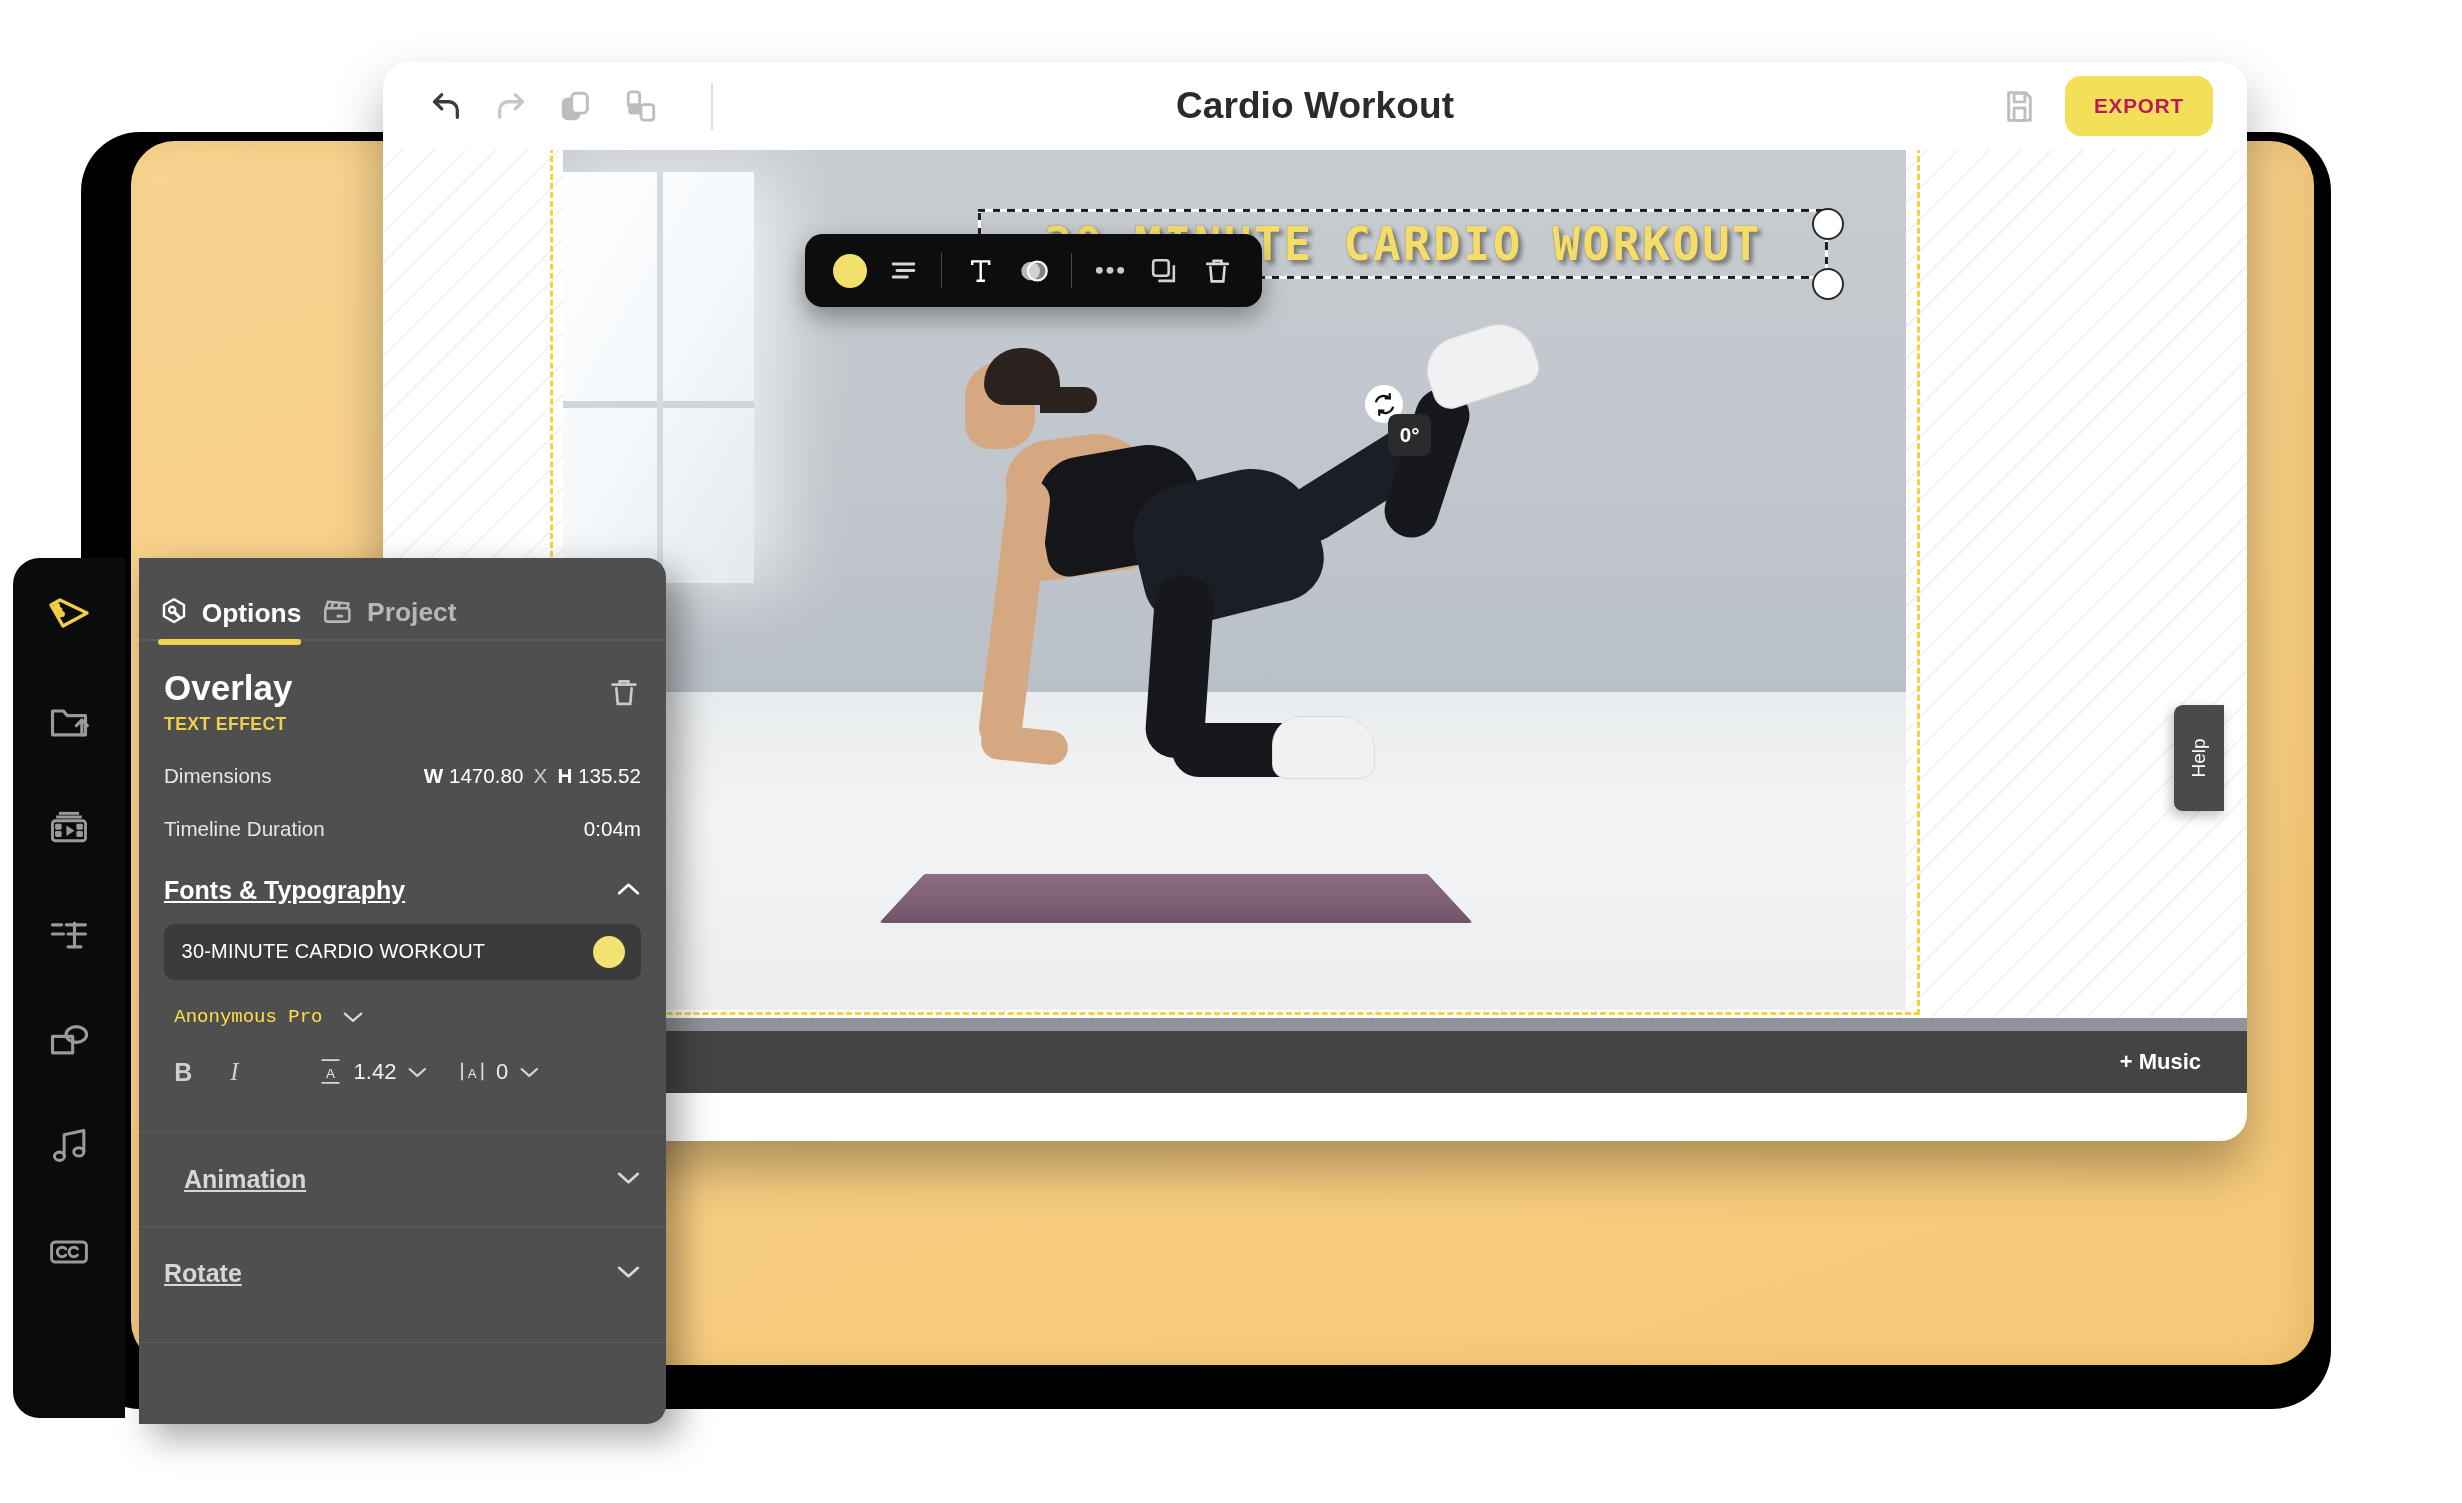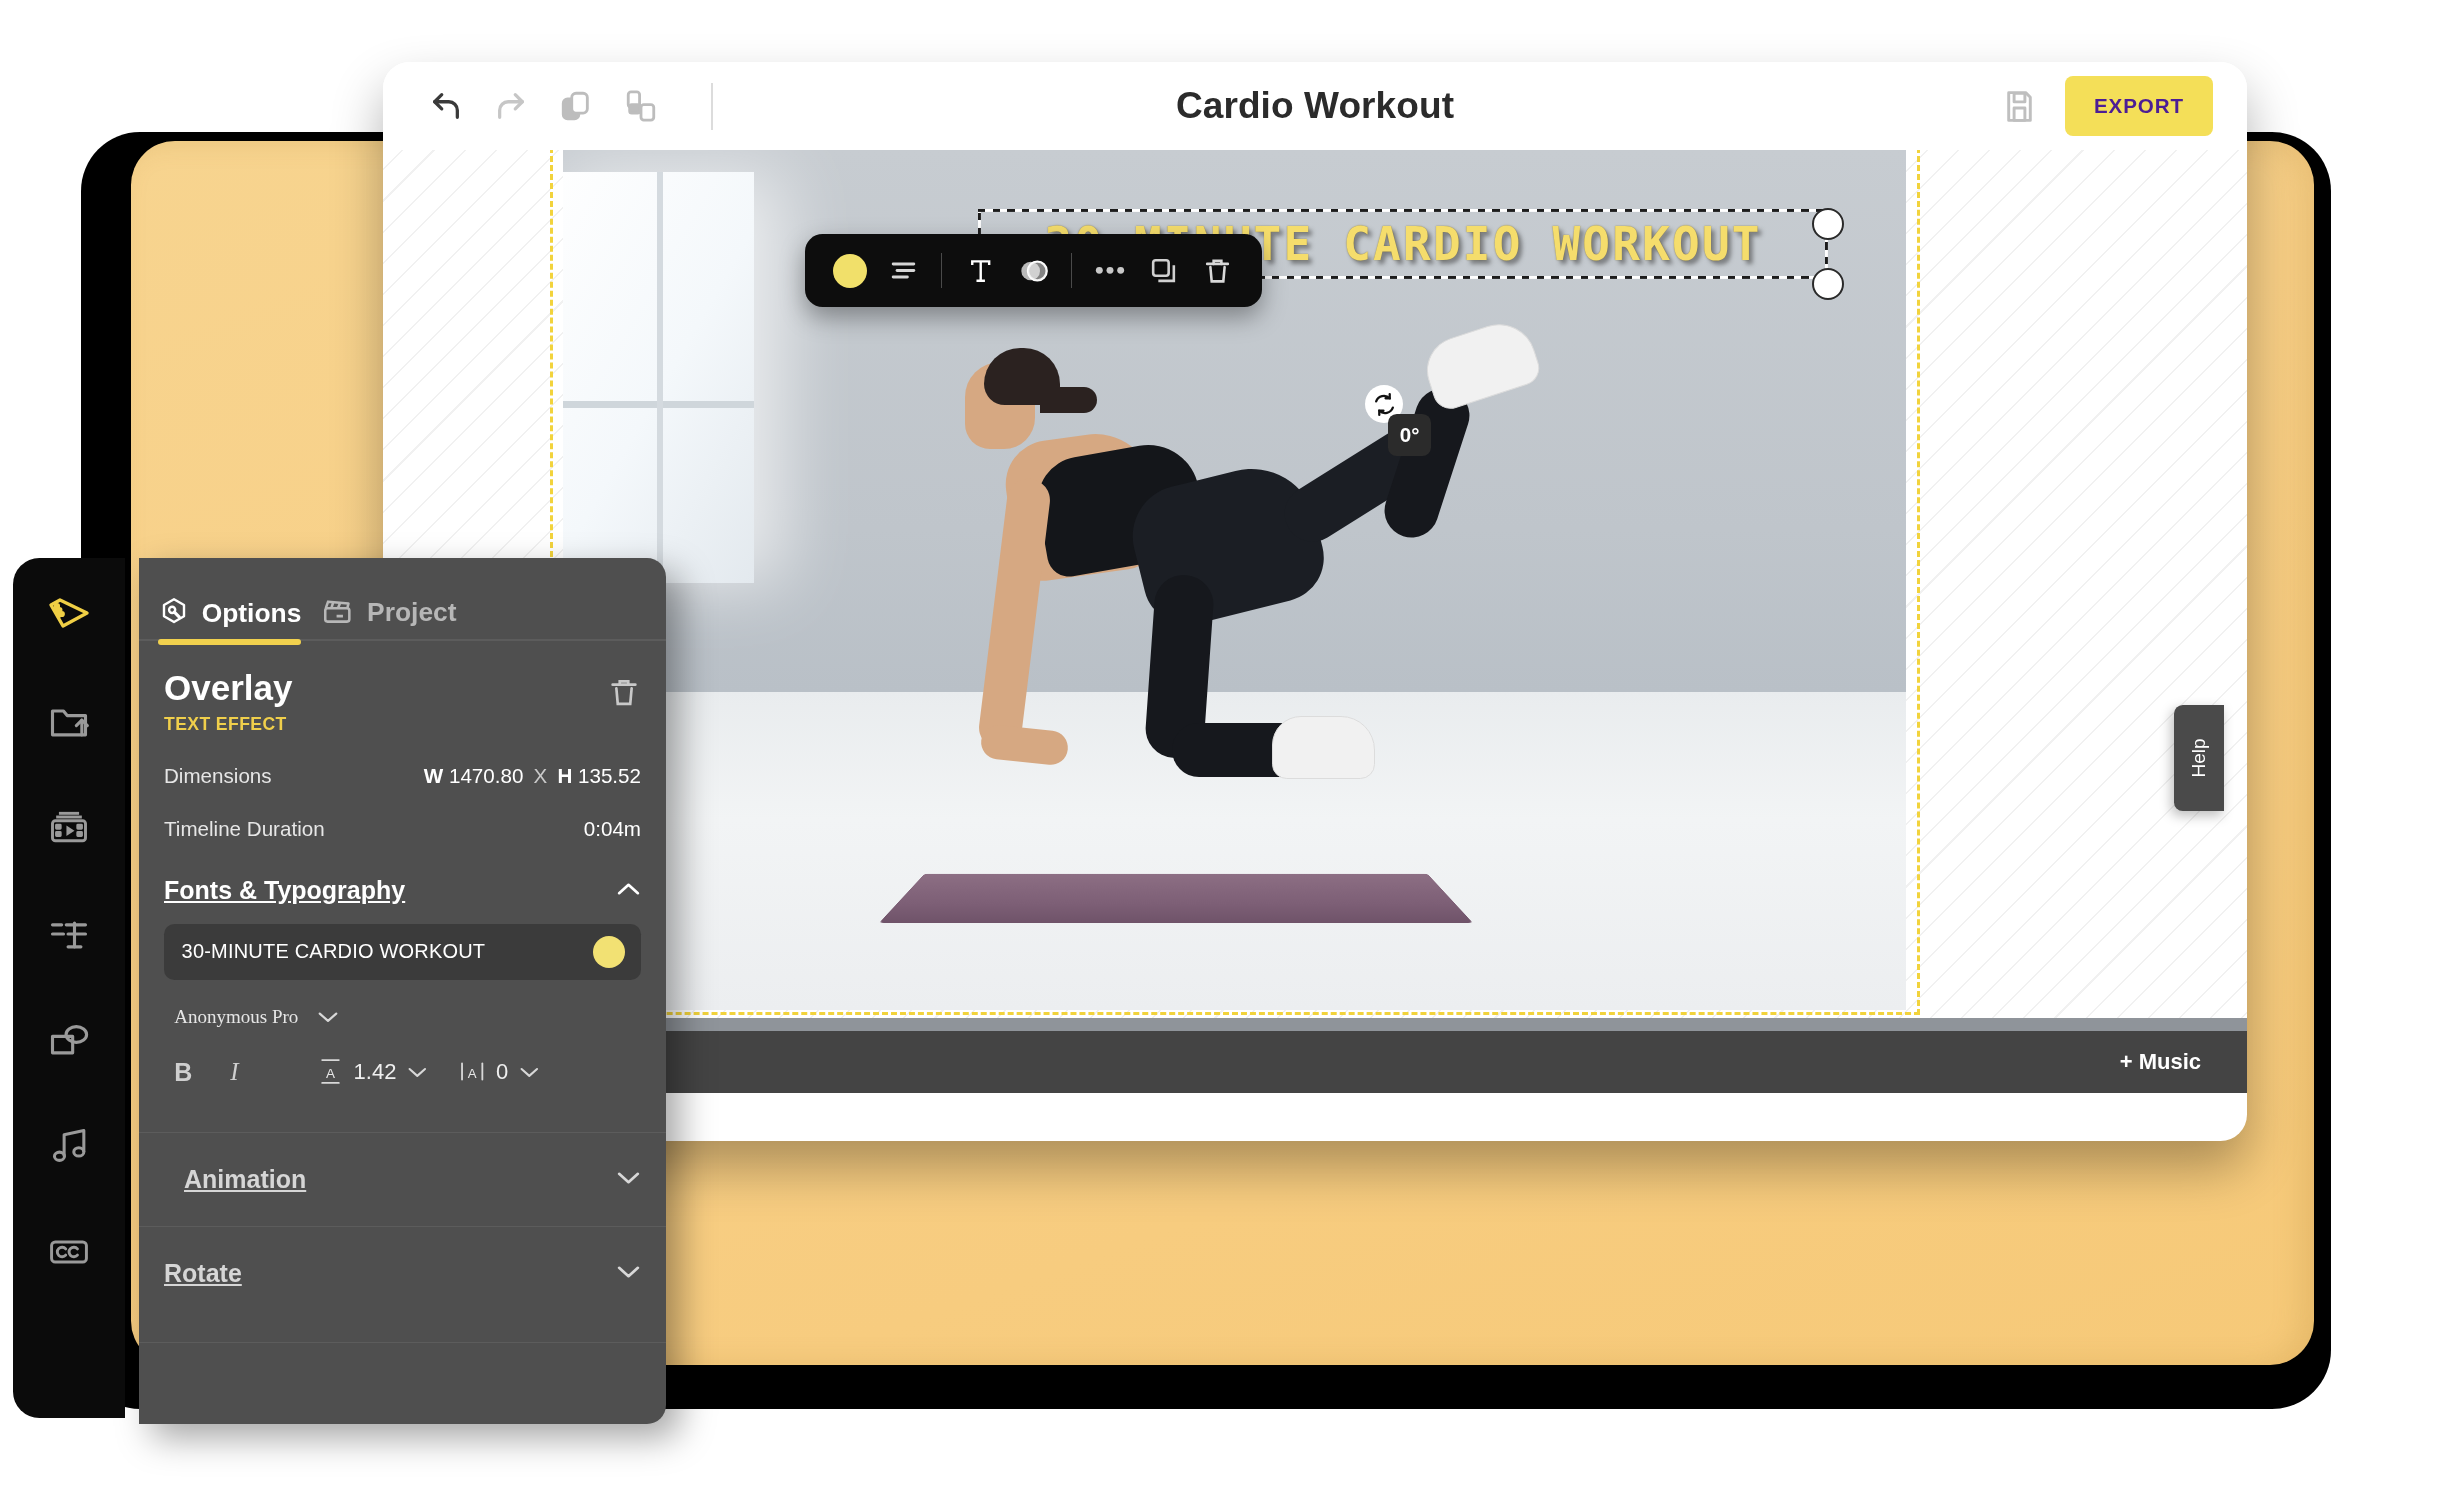--- a/index.html
+++ b/index.html
@@ -55,23 +55,23 @@
   .tb-icon svg{ display:block; }
   .tb-sep{ width:1.5px; height:47px; background:#dcdcdc; margin-left:25px; }
   .ed-title{
     position:absolute; left:0; right:0; top:0; height:88px;
     display:flex; align-items:center; justify-content:center;
     font-size:37px; font-weight:bold; color:#2b2b2b; letter-spacing:0.1px;
     pointer-events:none;
   }
   .tb-right{ position:absolute; right:34px; top:0; height:88px; display:flex; align-items:center; gap:25px; }
   .export-btn{
-    background:#f4df58; color:#4c1d95;
+    background:#f4df58; color:#be185d;
     font-size:20.6px; font-weight:bold; letter-spacing:0.9px;
-    padding:17.6px 29px; border-radius:8px; border:none; cursor:pointer;
+    padding:17.6px 29px; border-radius:16px; border:none; cursor:pointer;
     font-family:"Liberation Sans", sans-serif;
   }
 
   
   .ed-canvas{
     position:absolute; left:0; top:88px; width:100%; height:926px;
     background:
       repeating-linear-gradient(-45deg,
         rgba(0,0,0,0.055) 0px, rgba(0,0,0,0.055) 1.5px,
         rgba(0,0,0,0) 1.5px, rgba(0,0,0,0) 22px),
@@ -248,21 +248,21 @@
   .text-field{
     margin-top:19px;
     background:#3b3b3b; border-radius:10.3px;
     height:56px; display:flex; align-items:center; justify-content:space-between;
     padding:0 16px 0 17.6px; cursor:text;
   }
   .text-field .tv{ font-size:20px; color:#ffffff; letter-spacing:0.2px; }
   .text-field .dot{ width:32px; height:32px; border-radius:50%; background:#f2e173; cursor:pointer; }
 
   .font-row{ display:flex; align-items:center; gap:19px; margin-top:26.4px; padding-left:10.3px; }
-  .font-name{ font-family:Liberation Serif, serif; font-size:19px; color:#e5e5e5; }
+  .font-name{ font-family:Liberation Mono, monospace; font-size:19px; color:#fde047; }
   .style-row{ display:flex; align-items:center; margin-top:29px; padding-left:10.3px; gap:0; }
   .style-row .b{ font-size:25px; font-weight:bold; color:#cfcfcf; width:56px; cursor:pointer; }
   .style-row .i{ font-size:25px; font-style:italic; color:#cfcfcf; width:88px; cursor:pointer;
                  font-family:"Liberation Serif", serif; }
   .metric{ display:flex; align-items:center; gap:10.3px; cursor:pointer; margin-right:32px; }
   .metric .num{ font-size:22px; color:#efefef; }
 
   .sec-block{ border-top:1.5px solid #5c5c5c; }
   .sec-block .inner{ padding:0 25px; }
 

